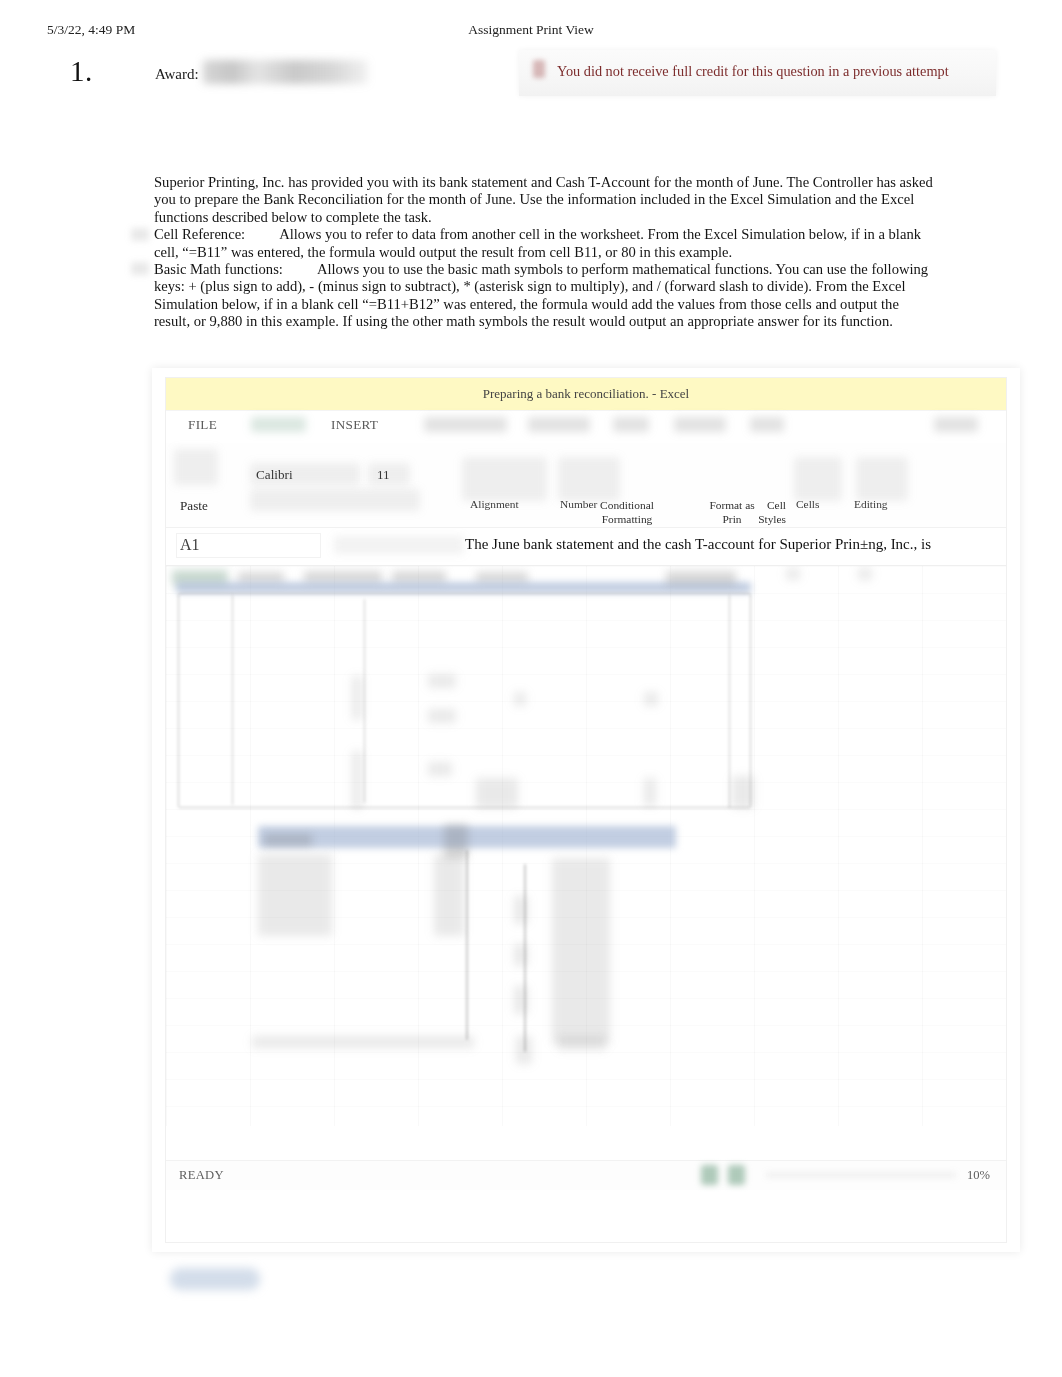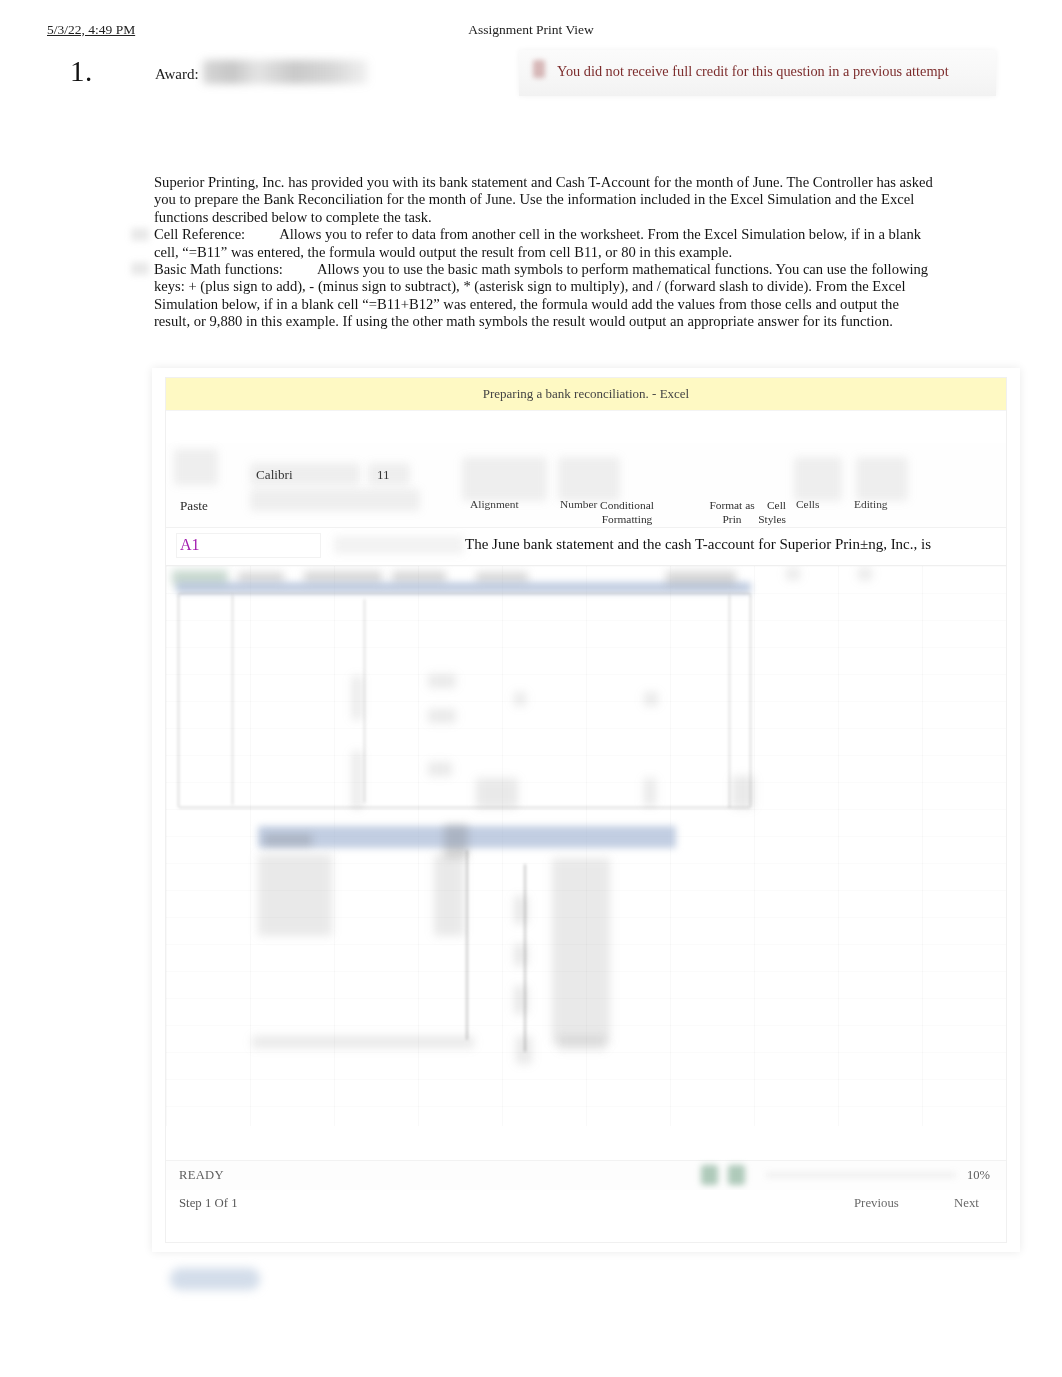--- a/index.html
+++ b/index.html
@@ -25,21 +25,20 @@
     width: 1062px;
     height: 22px;
     font-size: 13.5px;
     color: #222;
   }
   .page-header .hdr-date {
     position: absolute;
     left: 47px;
     top: 0;
     white-space: nowrap;
-    text-decoration: underline;
   }
   .page-header .hdr-title {
     position: absolute;
     left: 531px;
     top: 0;
     transform: translateX(-50%);
     white-space: nowrap;
   }
 
   
@@ -242,21 +241,21 @@
     width: 100%;
     height: 38px;
     background: #ffffff;
     border-bottom: 1px solid #efefef;
   }
   .namebox {
     position: absolute;
     left: 14px;
     top: 8px;
     font-size: 16px;
-    color: #a21caf;
+    color: #404040;
   }
   .namebox-field {
     position: absolute;
     left: 10px;
     top: 5px;
     width: 145px;
     height: 25px;
     border: 1px solid #f2f2f2;
     background: #fff;
   }
@@ -492,20 +491,31 @@
   <p><span class="indent-term">Basic Math functions:</span><span class="term-gap"></span><span>Allows you to use the basic math symbols to perform mathematical functions. You can use the following keys: + (plus sign to add), - (minus sign to subtract), * (asterisk sign to multiply), and / (forward slash to divide). From the Excel Simulation below, if in a blank cell “=B11+B12” was entered, the formula would add the values from those cells and output the result, or 9,880 in this example. If using the other math symbols the result would output an appropriate answer for its function.</span></p>
 </div>
 
 <div class="excel-sim">
   <div class="excel-window">
 
     <div class="excel-titlebar">
       <span class="title-text">Preparing a bank reconciliation. - Excel</span>
     </div>
 
+    <div class="ribbon-tabs">
+      <span class="rtab" style="left:22px;">FILE</span>
+      <span class="rtab blurred green" style="left:85px; width:55px;">HOME</span>
+      <span class="rtab" style="left:165px;">INSERT</span>
+      <span class="rtab blurred" style="left:258px; width:83px;">PAGE LAYOUT</span>
+      <span class="rtab blurred" style="left:362px; width:62px;">FORMULAS</span>
+      <span class="rtab blurred" style="left:447px; width:36px;">DATA</span>
+      <span class="rtab blurred" style="left:508px; width:52px;">REVIEW</span>
+      <span class="rtab blurred" style="left:584px; width:34px;">VIEW</span>
+      <span class="rtab blurred" style="left:768px; width:44px;">SIGN IN</span>
+    </div>
 
     <div class="ribbon-body">
 
       <span class="ribbon-blur" style="left:8px;  top:6px;  width:44px; height:36px;"></span>
       <span class="ribbon-ctrl" style="left:14px; top:55px;">Paste</span>
       <span class="ribbon-grouplabel" style="left:14px; top:91px;">Clipboard</span>
 
       <span class="ribbon-ctrl" style="left:90px; top:24px;">Calibri</span>
       <span class="ribbon-ctrl" style="left:211px; top:24px;">11</span>
       <span class="ribbon-blur" style="left:84px; top:20px; width:110px; height:22px;"></span>
@@ -594,23 +604,18 @@
 
 
     <div class="status-bar">
       <span class="status-ready">READY</span>
       <span class="view-icon v1"></span>
       <span class="view-icon v2"></span>
       <span class="zoom-slider-blur"></span>
       <span class="status-zoom">10%</span>
     </div>
 
-    <div class="step-bar">
-      <span class="step-text">Step 1 Of 1</span>
-      <span class="step-prev">Previous</span>
-      <span class="step-next">Next</span>
-    </div>
 
 
   </div>
 </div>
 
 <div class="bottom-button">redacted</div>
 
 </body></html>

